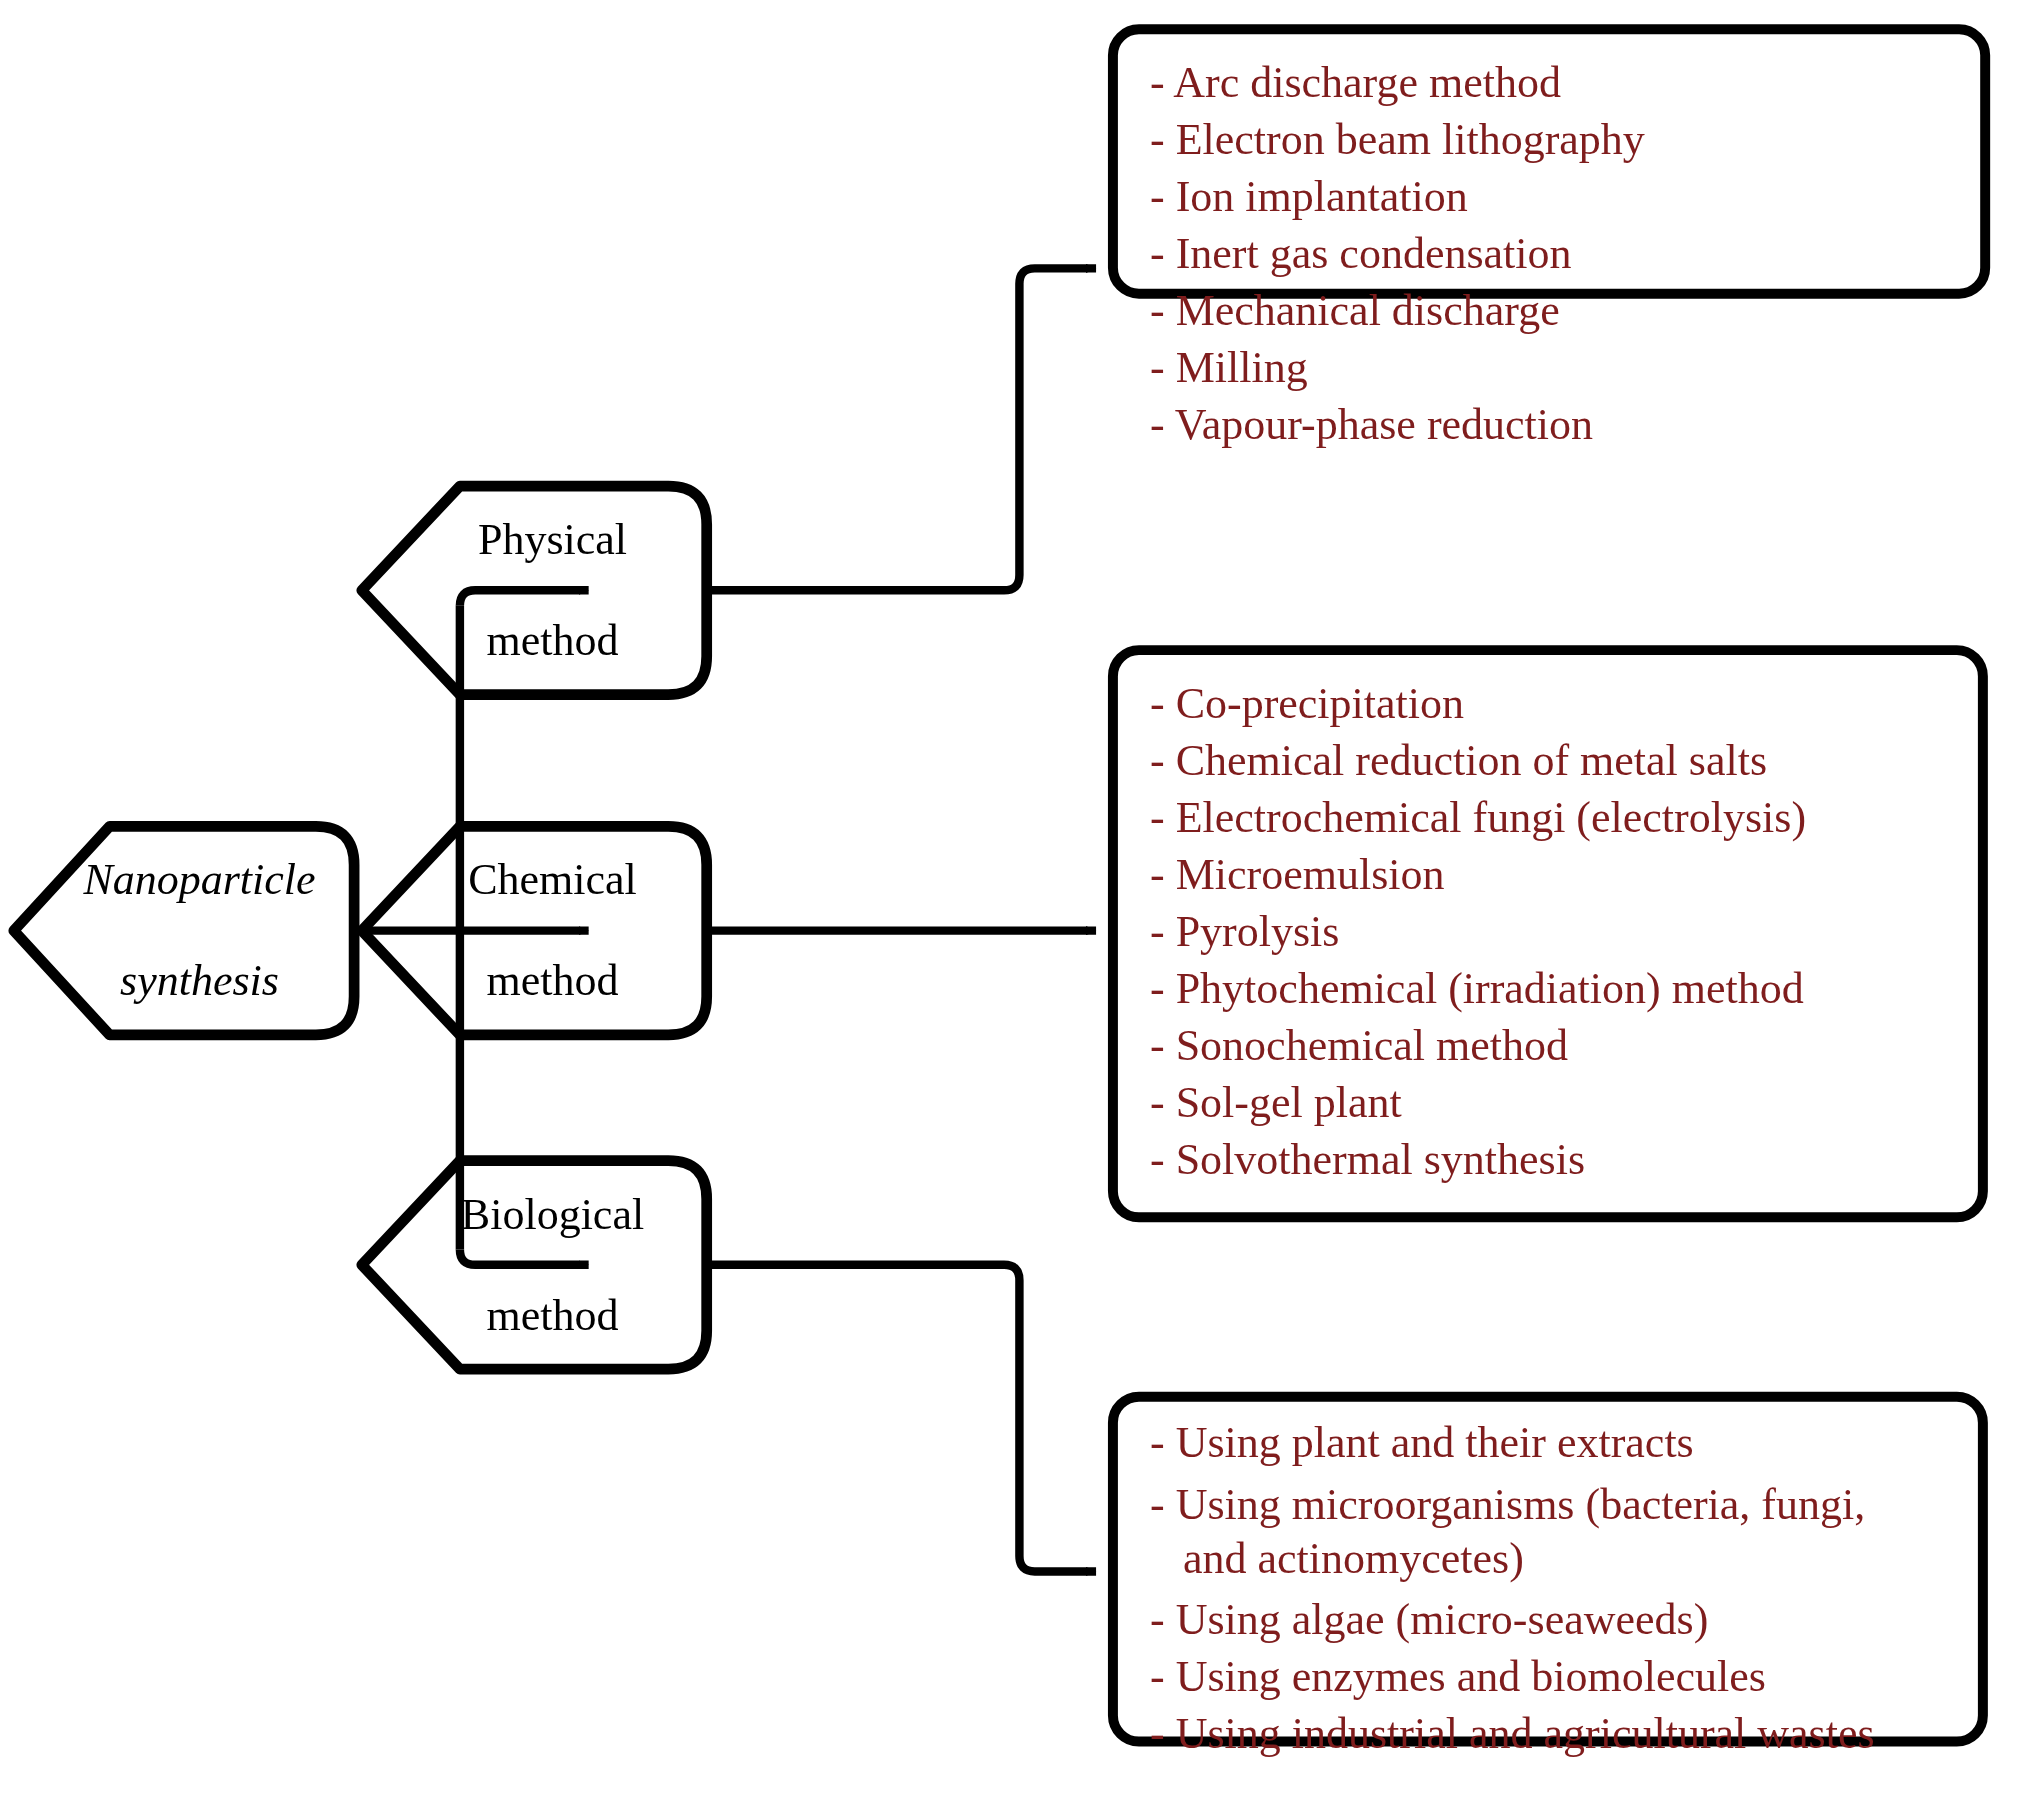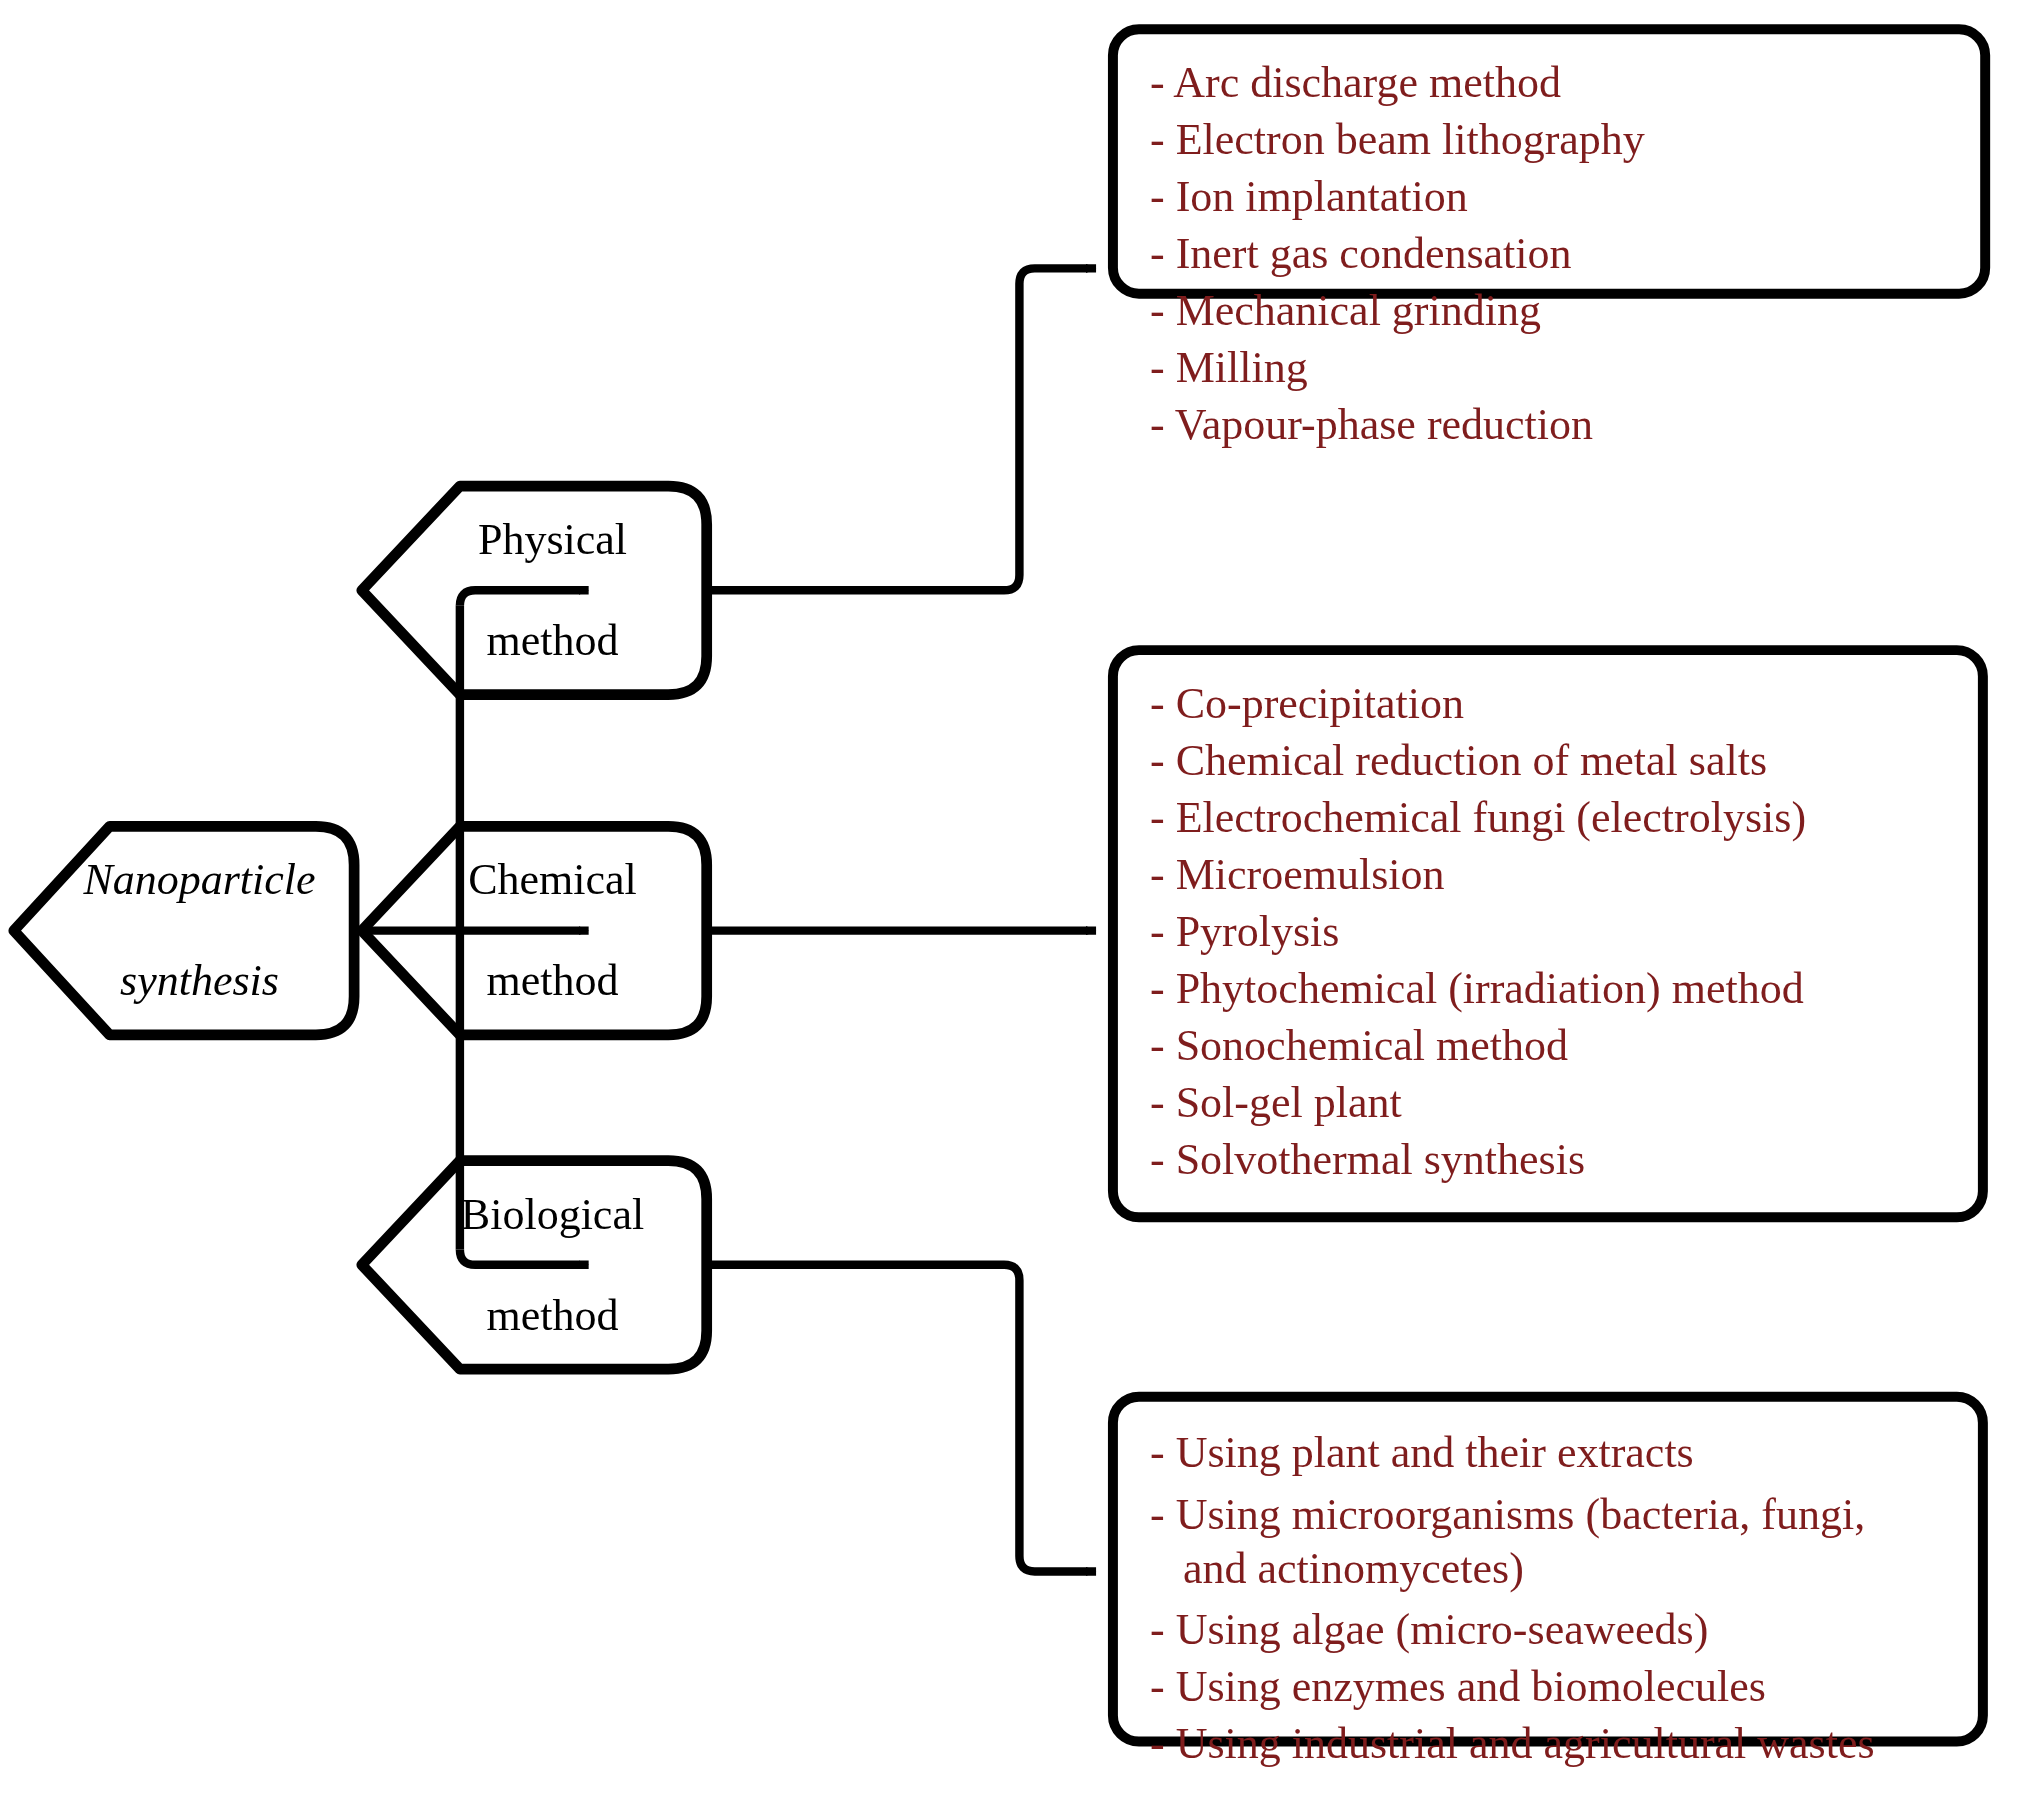--- a/index.html
+++ b/index.html
@@ -142,42 +142,42 @@
     <span>Biological</span>
     <span>method</span>
   </div>
 
   <div class="list-box" style="left:1150px; top:46px; width:813px;">
     <ul style="margin-top:15.3px;">
       <li style="margin-bottom:13px;">- Arc discharge method</li>
       <li style="margin-bottom:13px;">- Electron beam lithography</li>
       <li style="margin-bottom:13px;">- Ion implantation</li>
       <li style="margin-bottom:13px;">- Inert gas condensation</li>
-      <li style="margin-bottom:13px;">- Mechanical grinding</li>
+      <li style="margin-bottom:13px;">- Mechanical discharge</li>
       <li style="margin-bottom:13px;">- Milling</li>
       <li>- Vapour-phase reduction</li>
     </ul>
   </div>
 
   <div class="list-box" style="left:1150px; top:667px; width:813px;">
     <ul style="margin-top:15.3px;">
       <li style="margin-bottom:13px;">- Co-precipitation</li>
       <li style="margin-bottom:13px;">- Chemical reduction of metal salts</li>
       <li style="margin-bottom:13px;">- Electrochemical fungi (electrolysis)</li>
       <li style="margin-bottom:13px;">- Microemulsion</li>
       <li style="margin-bottom:13px;">- Pyrolysis</li>
       <li style="margin-bottom:13px;">- Phytochemical (irradiation) method</li>
       <li style="margin-bottom:13px;">- Sonochemical method</li>
       <li style="margin-bottom:13px;">- Sol-gel plant</li>
       <li>- Solvothermal synthesis</li>
     </ul>
   </div>
 
   <div class="list-box" style="left:1150px; top:1414px; width:813px;">
-    <ul style="margin-top:17px;">
+    <ul style="margin-top:7px;">
       <li style="margin-bottom:13px;">- Using plant and their extracts</li>
       <li style="margin-bottom:13px; line-height:1.22;">- Using microorganisms (bacteria, fungi,
    and actinomycetes)</li>
       <li style="margin-bottom:13px;">- Using algae (micro-seaweeds)</li>
       <li style="margin-bottom:13px;">- Using enzymes and biomolecules</li>
       <li>- Using industrial and agricultural wastes</li>
     </ul>
   </div>
 
 </div>

